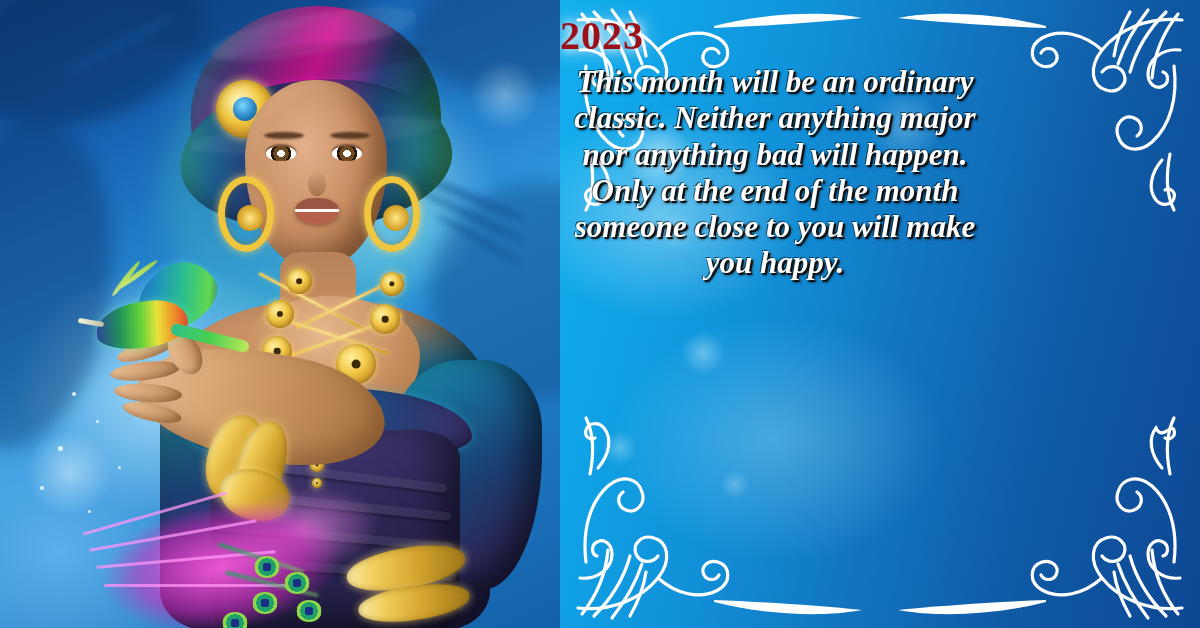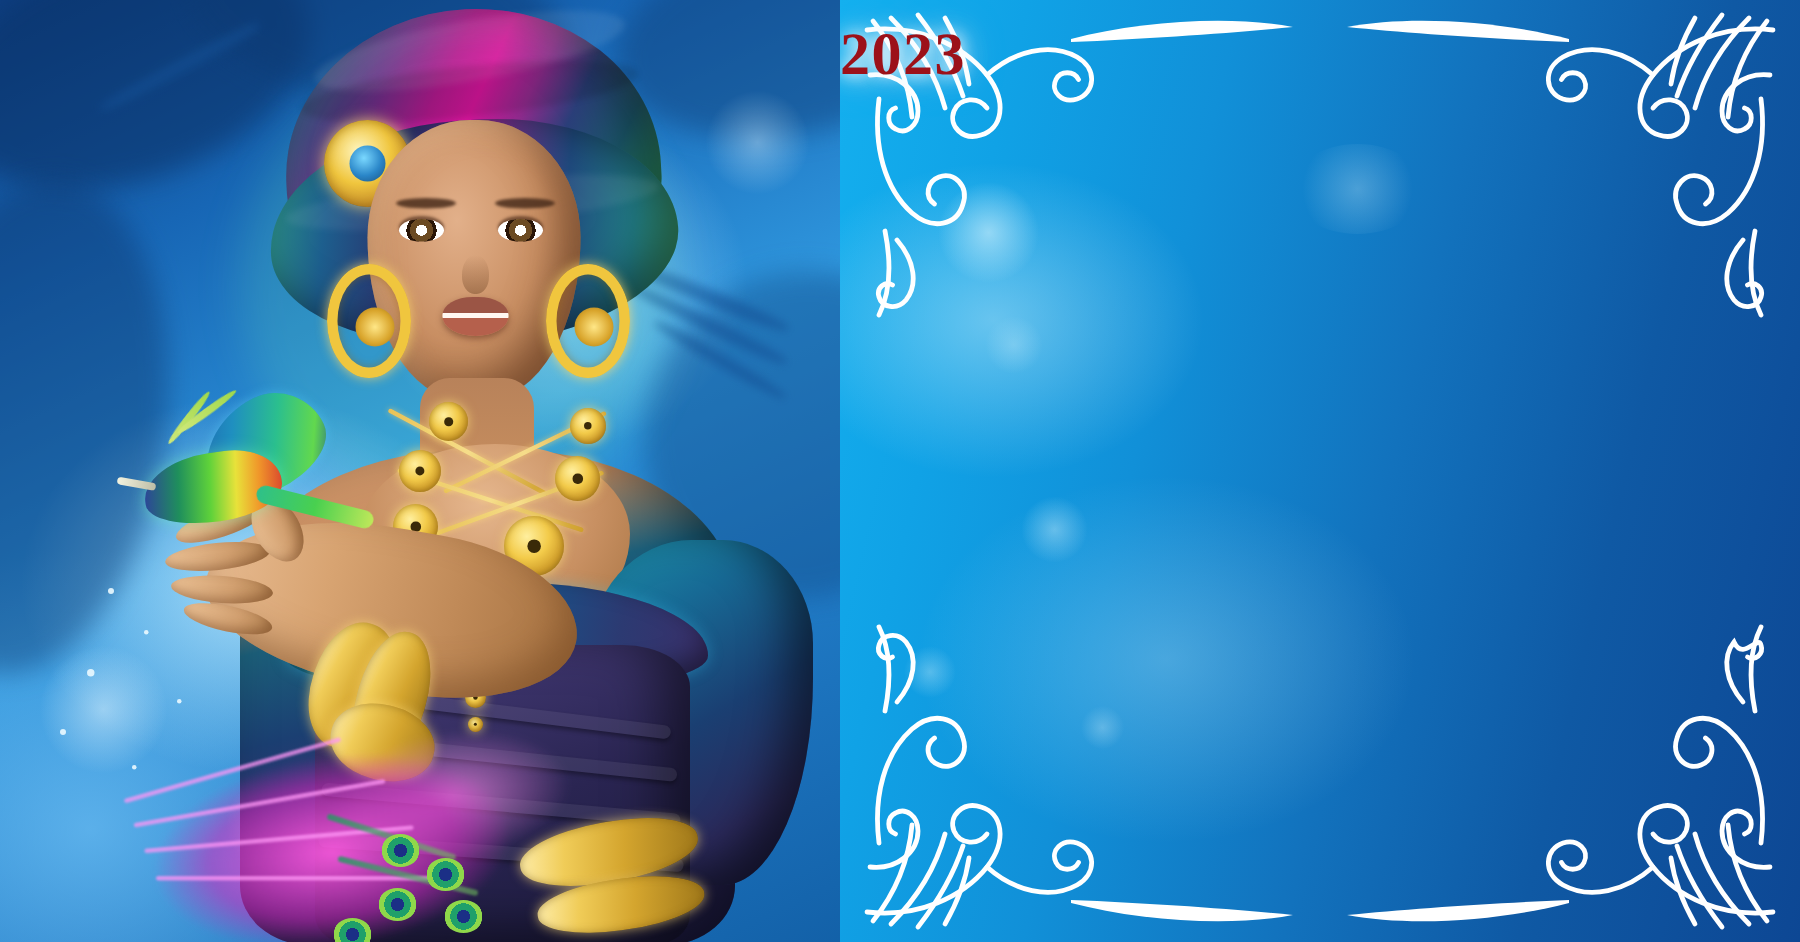--- a/index.html
+++ b/index.html
@@ -413,15 +413,16 @@
       <path d="M4 20 C 50 8, 110 4, 152 12 C 112 16, 56 20, 4 22 Z" fill="#ffffff"></path>
       <path d="M336 20 C 290 8, 230 4, 188 12 C 228 16, 284 20, 336 22 Z" fill="#ffffff"></path>
     </svg>
     <svg class="ornament" style="left:150px;bottom:6px;" width="340" height="30" viewBox="0 0 340 30">
       <path d="M4 10 C 50 22, 110 26, 152 18 C 112 14, 56 10, 4 8 Z" fill="#ffffff"></path>
       <path d="M336 10 C 290 22, 230 26, 188 18 C 228 14, 284 10, 336 8 Z" fill="#ffffff"></path>
     </svg>
 
     <div class="text-col">
       <div class="year">2023</div>
+      <div class="body-text">This month will be an ordinary classic. Neither anything major nor anything bad will happen. Only at the end of the month someone close to you will make you happy.</div>
     </div>
   </div>
 </div>
 
 </body></html>

